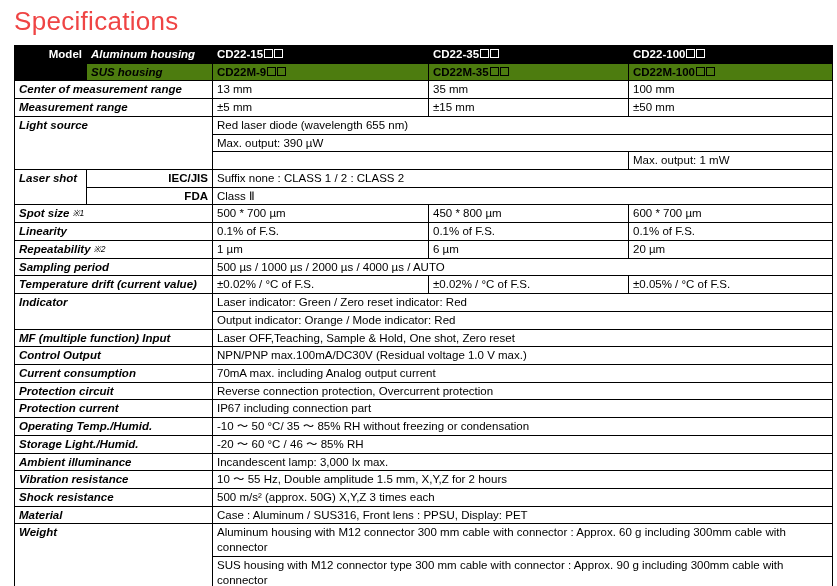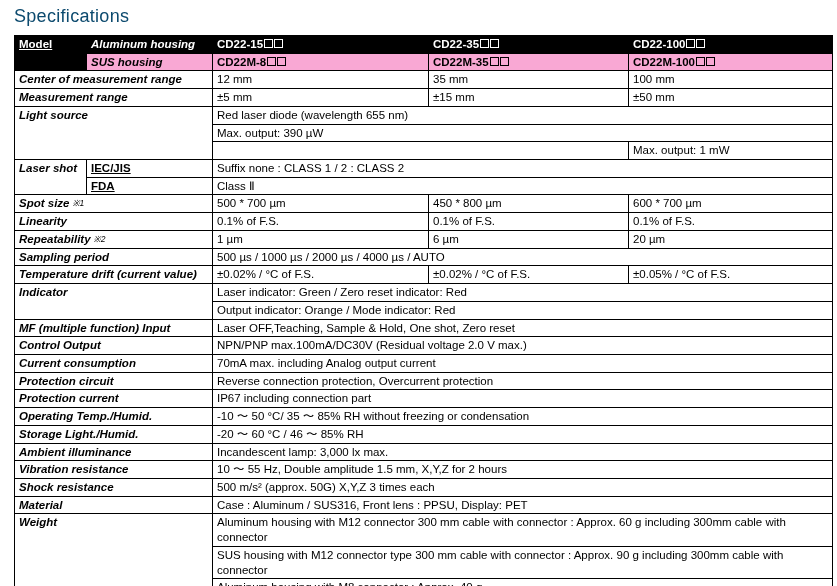--- a/index.html
+++ b/index.html
@@ -15,25 +15,25 @@
     overflow: hidden;
   }
   .page {
     position: relative;
     width: 837px;
     height: 586px;
     box-sizing: border-box;
     padding: 0;
   }
   .page-title {
-    font-size: 18px;
+    font-size: 26px;
     font-weight: normal;
     letter-spacing: 0.3px;
     margin: 6px 0 8px 14px;
-    color: #0c4a6e;
+    color: #ef4444;
   }
   table.spec {
     border-collapse: collapse;
     table-layout: fixed;
     width: 818px;
     margin-left: 14px;
     font-size: 11.5px;
   }
   table.spec td {
     border: 1px solid #000000;
@@ -49,33 +49,32 @@
   col.c-v3 { width: 204px; }
 
   
   tr.hdr td {
     background: #000000;
     color: #ffffff;
     font-weight: bold;
     border-color: #000000;
   }
   tr.hdr2 td {
-    background: #f9a8d4;
+    background: #4d7c0f;
     color: #000000;
     font-weight: bold;
   }
   td.lbl {
     font-weight: bold;
     padding-left: 6px;
     font-style: italic;
   }
   td.lbl-sub {
     font-weight: bold;
-    text-align: left;
-    text-decoration: underline;
+    text-align: right;
   }
   td.val {
     font-weight: normal;
   }
   .note-mark {
     font-size: 8.5px;
     font-weight: normal;
     margin-left: 3px;
     vertical-align: 1px;
   }
@@ -109,28 +108,28 @@
       <tr class="hdr">
         <td class="lbl-sub" rowspan="2">Model</td>
         <td class="lbl">Aluminum housing</td>
         <td><span>CD22-15</span><span class="sq"></span><span class="sq"></span></td>
         <td><span>CD22-35</span><span class="sq"></span><span class="sq"></span></td>
         <td><span>CD22-100</span><span class="sq"></span><span class="sq"></span></td>
       </tr>
 
       <tr class="hdr2">
         <td class="lbl">SUS housing</td>
-        <td><span>CD22M-8</span><span class="sq"></span><span class="sq"></span></td>
+        <td><span>CD22M-9</span><span class="sq"></span><span class="sq"></span></td>
         <td><span>CD22M-35</span><span class="sq"></span><span class="sq"></span></td>
         <td><span>CD22M-100</span><span class="sq"></span><span class="sq"></span></td>
       </tr>
 
       <tr>
         <td class="lbl" colspan="2">Center of measurement range</td>
-        <td class="val">12 mm</td>
+        <td class="val">13 mm</td>
         <td class="val">35 mm</td>
         <td class="val">100 mm</td>
       </tr>
 
       <tr>
         <td class="lbl" colspan="2">Measurement range</td>
         <td class="val">±5 mm</td>
         <td class="val">±15 mm</td>
         <td class="val">±50 mm</td>
       </tr>
@@ -199,21 +198,21 @@
         <td class="val" colspan="3">Output indicator: Orange / Mode indicator: Red</td>
       </tr>
 
       <tr>
         <td class="lbl" colspan="2">MF (multiple function) Input</td>
         <td class="val" colspan="3">Laser OFF,Teaching, Sample &amp; Hold, One shot, Zero reset</td>
       </tr>
 
       <tr>
         <td class="lbl" colspan="2">Control Output</td>
-        <td class="val" colspan="3">NPN/PNP max.100mA/DC30V  (Residual voltage 2.0 V max.)</td>
+        <td class="val" colspan="3">NPN/PNP max.100mA/DC30V  (Residual voltage 1.0 V max.)</td>
       </tr>
 
       <tr>
         <td class="lbl" colspan="2">Current consumption</td>
         <td class="val" colspan="3">70mA max. including Analog output current</td>
       </tr>
 
       <tr>
         <td class="lbl" colspan="2">Protection circuit</td>
         <td class="val" colspan="3">Reverse connection protection, Overcurrent protection</td>

